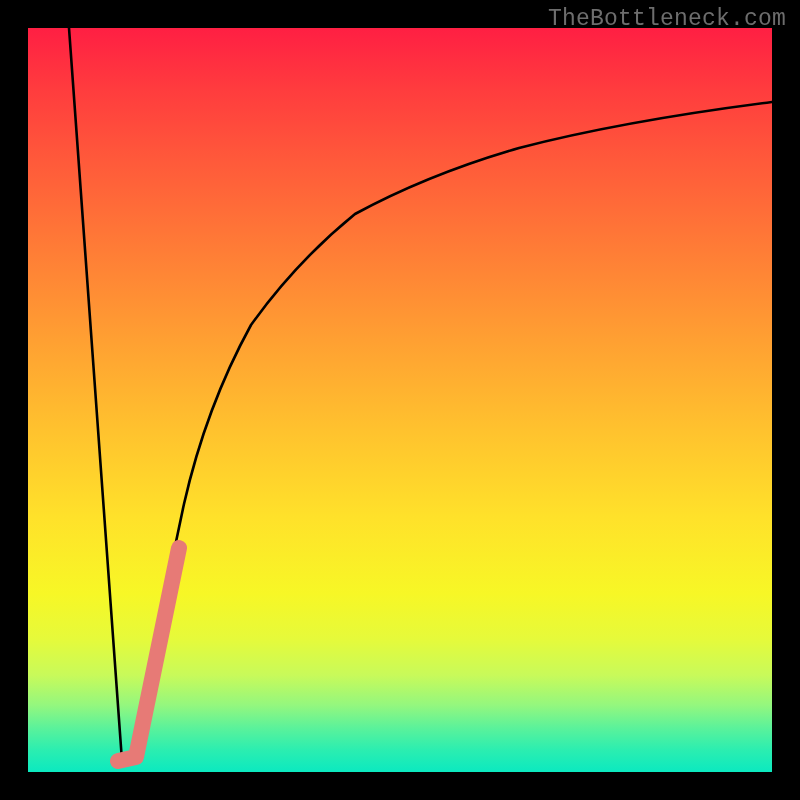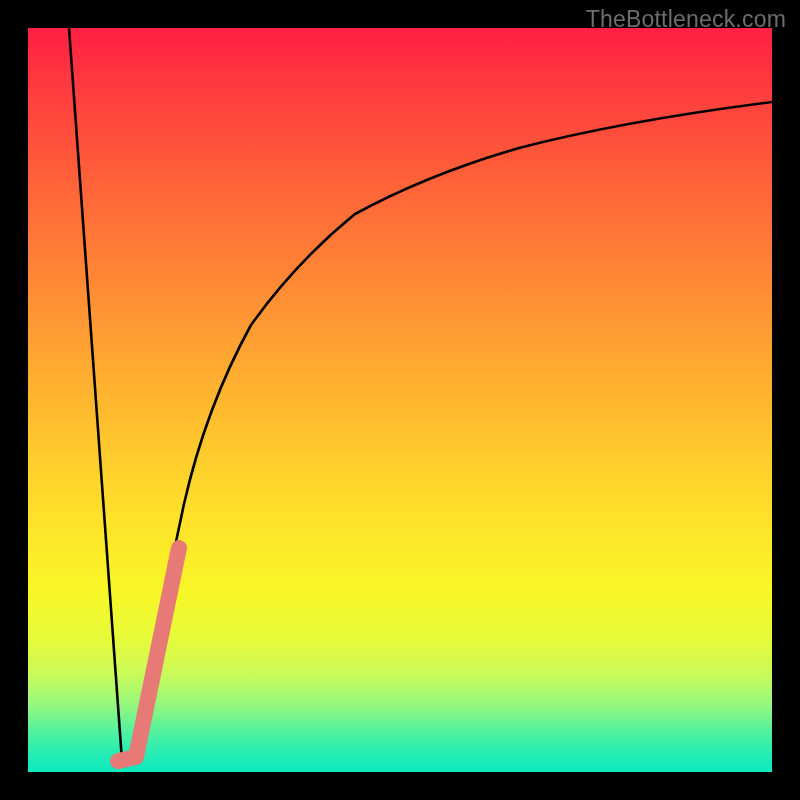--- a/index.html
+++ b/index.html
@@ -9,20 +9,21 @@
     height: 800px;
     background: #000;
     overflow: hidden;
     font-family: Arial, Helvetica, sans-serif;
   }
   .frame {
     position: absolute;
     left: 0; top: 0;
     width: 800px; height: 800px;
     background: #000;
+    font-family: Liberation Mono, monospace;
   }
   .plot {
     position: absolute;
     left: 28px;
     top: 28px;
     width: 744px;
     height: 744px;
     background: linear-gradient(to bottom,
       #ff1f43 0%,
       #ff3b3e 8%,

